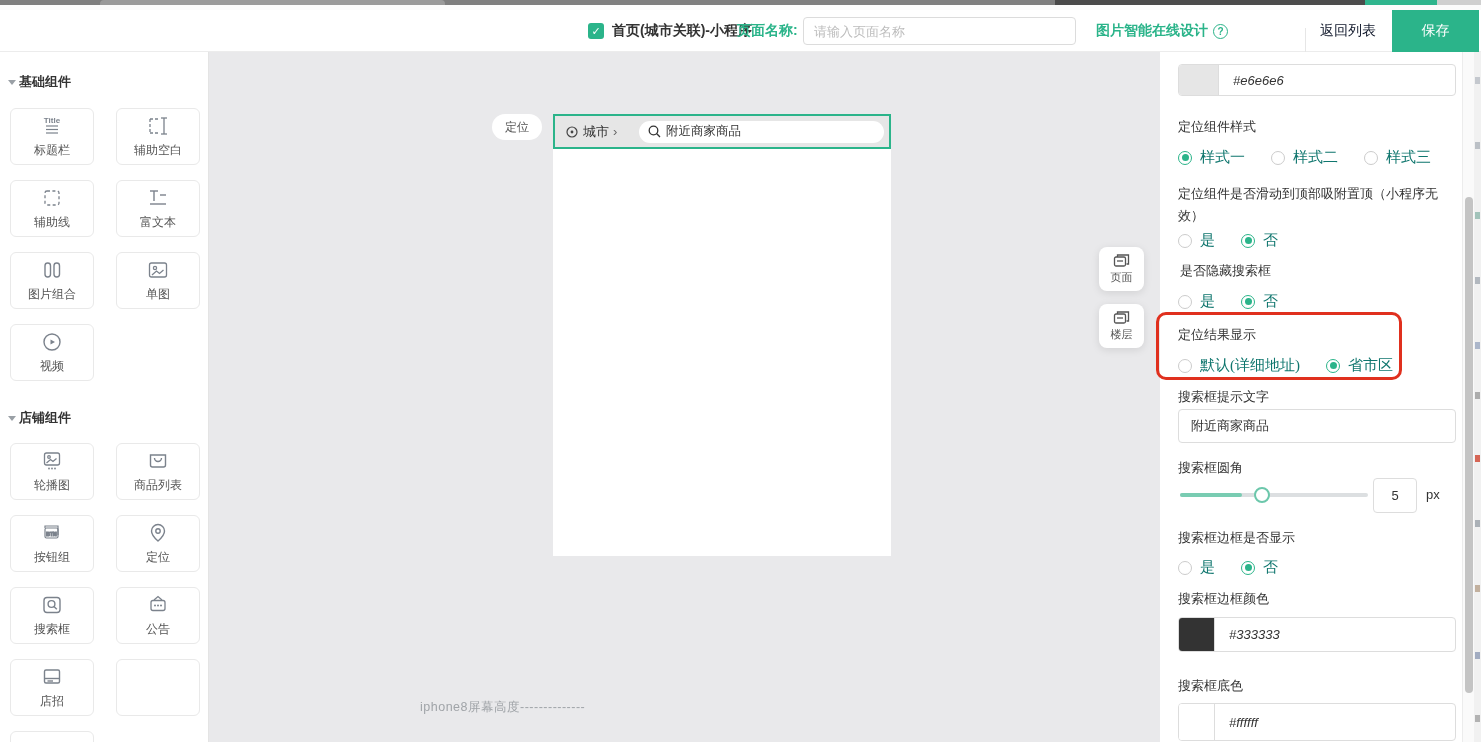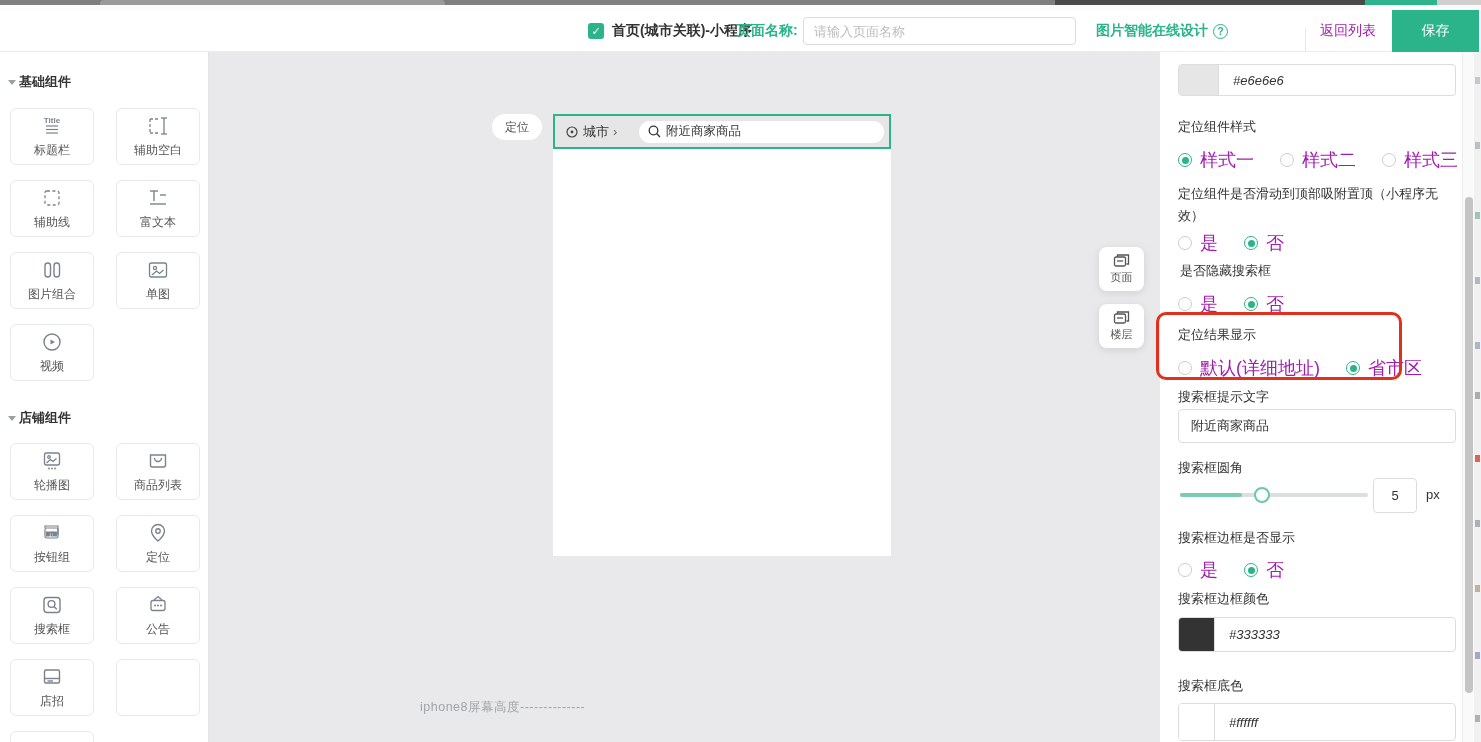--- a/index.html
+++ b/index.html
@@ -18,21 +18,21 @@
   
   .header { position:absolute; left:0; top:10px; width:1481px; height:42px; background:#fff; border-bottom:1px solid #ececec; }
   .h-item { position:absolute; top:0; height:42px; display:flex; align-items:center; }
   .checkbox { width:16px; height:16px; background:#2bb48a; border-radius:3px; color:#fff; font-size:11px; line-height:16px; text-align:center; }
   .page-title { font-size:14px; font-weight:bold; color:#333; }
   .green-label { font-size:14px; font-weight:bold; color:#2bb48a; }
   .name-input { width:273px; height:28px; border:1px solid #dcdcdc; border-radius:4px; padding:0 10px; font-size:13px; color:#333; outline:none; font-family:inherit; }
   .name-input::placeholder { color:#bdbdbd; }
   .help-circle { width:15px; height:15px; border:1.3px solid #2bb48a; border-radius:50%; color:#2bb48a; font-size:10px; line-height:13px; text-align:center; margin-left:5px; font-weight:bold; }
   .v-divider { position:absolute; left:1305px; top:18px; width:1px; height:26px; background:#e6e6e6; }
-  .back-btn { font-size:14px; color:#a21caf; cursor:pointer; }
+  .back-btn { font-size:14px; color:#0f172a; cursor:pointer; }
   .save-btn { position:absolute; left:1392px; top:0; width:87px; height:42px; background:#2bb48a; color:#fff; font-size:14px; display:flex; align-items:center; justify-content:center; cursor:pointer; }
 
   
   .sidebar { position:absolute; left:0; top:52px; width:209px; height:690px; background:#fff; border-right:1px solid #e4e4e4; overflow:hidden; }
   .section-title { display:flex; align-items:center; gap:3px; font-size:13px; font-weight:bold; color:#333; padding-left:8px; }
   .tri { width:0; height:0; border-left:4.5px solid transparent; border-right:4.5px solid transparent; border-top:5.5px solid #9aa0a6; }
   .card-grid { display:grid; grid-template-columns:84px 84px; column-gap:22px; row-gap:15px; margin-left:10px; }
   .comp-card { width:84px; height:57px; border:1px solid #e9e9e9; border-radius:6px; background:#fff; display:flex; flex-direction:column; align-items:center; justify-content:center; gap:4px; cursor:pointer; }
   .comp-card svg { display:block; }
   .comp-label { font-size:12px; color:#555; }
@@ -60,21 +60,21 @@
   .p-abs { position:absolute; }
   .p-label { font-size:13px; color:#333; line-height:17px; }
   .color-row { display:flex; align-items:center; border:1px solid #ddd; border-radius:4px; overflow:hidden; background:#fff;font-style:italic; }
   .swatch { align-self:stretch; border-right:1px solid #ddd; }
   .color-text { padding-left:14px; font-size:13px; color:#333; }
   .radio-row { display:flex; align-items:center; gap:26px; }
   .radio-opt { display:flex; align-items:center; gap:8px; cursor:pointer; }
   .radio { width:14px; height:14px; border:1px solid #ccc; border-radius:50%; background:#fff; display:flex; align-items:center; justify-content:center; }
   .radio.checked { border-color:#2bb48a; }
   .radio.checked i { width:7px; height:7px; border-radius:50%; background:#2bb48a; }
-  .radio-label { font-size:18px; color:#a21caf; }
+  .radio-label { font-size:15px; color:#0f766e;font-family:Liberation Serif, serif; }
   .text-input { width:278px; height:34px; border:1px solid #ddd; border-radius:4px; padding:0 12px; font-size:13px; color:#333; outline:none; font-family:inherit; }
   .slider-track { position:absolute; left:20px; top:441px; width:188px; height:4px; border-radius:2px; background:#dcdfe1; }
   .slider-fill { position:absolute; left:0; top:0; width:62px; height:4px; border-radius:2px; background:#79ccb2; }
   .slider-thumb { position:absolute; left:74px; top:-6px; width:16px; height:16px; border-radius:50%; background:#fff; border:2px solid #6cc7ab; cursor:pointer; }
   .num-input { width:44px; height:35px; border:1px solid #ddd; border-radius:4px; text-align:center; font-size:13px; color:#333; outline:none; font-family:inherit; }
   .px-label { font-size:13px; color:#333; }
   .red-box { position:absolute; left:1156px; top:312px; width:246px; height:68px; border:3px solid #e0301e; border-radius:10px; pointer-events:none; }
 
   
   .scrollbar { position:absolute; left:1462px; top:52px; width:12px; height:690px; background:#fafafa; border-left:1px solid #ececec; }

